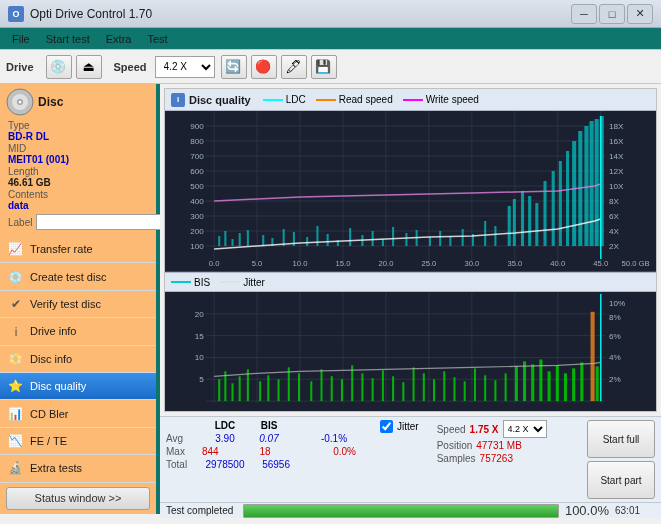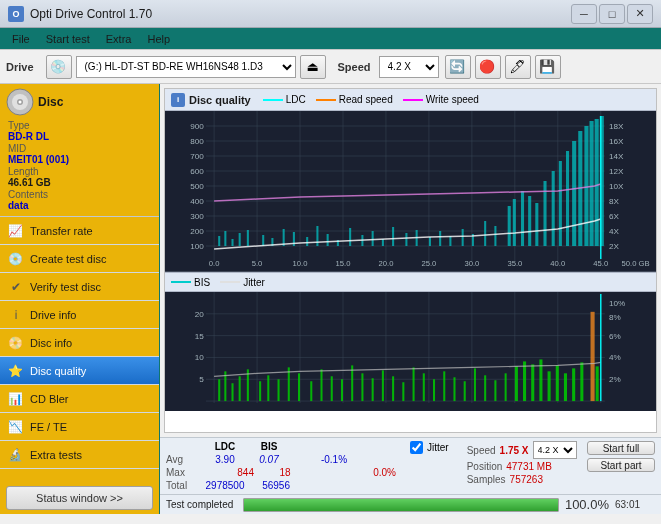--- a/index.html
+++ b/index.html
@@ -126,22 +126,22 @@
     
     .main-content {
       display: flex;
       height: 430px;
     }
 
     
     .sidebar {
       width: 160px;
       min-width: 160px;
-      background: #eab308;
-      border-right: 1px solid #0f766e;
+      background: #fdba74;
+      border-right: 4px solid #0f766e;
       display: flex;
       flex-direction: column;
     }
 
     
     .disc-section {
       padding: 4px 6px 4px 6px;
       border-bottom: 1px solid #c0c8d0;
     }
     .disc-header {
@@ -322,21 +322,21 @@
     }
 
     .action-btns {
       display: flex;
       flex-direction: column;
       gap: 3px;
       margin-left: auto;
     }
     .action-btn {
       width: 68px;
-      height: 14px;
+      height: 38px;
       background: linear-gradient(to bottom, #f8f8f8, #e0e0e0);
       border: 1px solid #a0a0a0;
       border-radius: 3px;
       display: flex; align-items: center; justify-content: center;
       cursor: pointer;
       font-size: 10px;
       color: #1a1a1a;
     }
 
     
@@ -390,29 +390,26 @@
     <div class="title-btn">─</div>
     <div class="title-btn">□</div>
     <div class="title-btn close">✕</div>
   </div>
 </div>
 
 <div class="menu-bar">
   <div class="menu-item">File</div>
   <div class="menu-item">Start test</div>
   <div class="menu-item">Extra</div>
-  <div class="menu-item">Help</div>
+  <div class="menu-item">Test</div>
 </div>
 
 <div class="drive-toolbar">
   <span class="drive-label">Drive</span>
   <div class="toolbar-btn">💿</div>
-  <select class="drive-select">
-    <option>(G:) HL-DT-ST BD-RE  WH16NS48 1.D3</option>
-  </select>
   <div class="toolbar-btn">⏏</div>
   <span class="speed-label">Speed</span>
   <select class="speed-select">
     <option>4.2 X</option>
   </select>
   <div class="toolbar-btn" style="margin-left:2px;">🔄</div>
   <div class="toolbar-btn">🔴</div>
   <div class="toolbar-btn">🖊</div>
   <div class="toolbar-btn">💾</div>
 </div>
@@ -439,20 +436,25 @@
         <span class="disc-info-label">MID</span>
         <span class="disc-info-value">MEIT01 (001)</span>
       </div>
       <div class="disc-info-row">
         <span class="disc-info-label">Length</span>
         <span class="disc-info-value black">46.61 GB</span>
       </div>
       <div class="disc-info-row">
         <span class="disc-info-label">Contents</span>
         <span class="disc-info-value">data</span>
+      </div>
+      <div class="label-row">
+        <span class="disc-info-label">Label</span>
+        <input class="label-input" type="text" style="">
+        <div class="label-btn">★</div>
       </div>
     </div>
 
     <div class="nav-item">
       <span class="nav-icon">📈</span>
       <span>Transfer rate</span>
     </div>
     <div class="nav-item">
       <span class="nav-icon">💿</span>
       <span>Create test disc</span>
@@ -740,23 +742,23 @@
         </div>
 
         <div style="display:grid; grid-template-columns:36px 42px 42px 10px 60px; gap:2px; font-size:10px;">
           <span style="color:#555;">Avg</span>
           <span style="color:#0000cc; text-align:center;">3.90</span>
           <span style="color:#0000cc; text-align:center;font-style:italic;">0.07</span>
           <span></span>
           <span style="color:#0000cc; text-align:center;">-0.1%</span>
         </div>
 
-        <div style="display:grid; grid-template-columns:36px 42px 42px 10px 60px; gap:10px; font-size:10px;">
+        <div style="display:grid; grid-template-columns:36px 42px 42px 10px 60px; gap:0; font-size:10px;">
           <span style="color:#555;">Max</span>
-          <span style="color:#cc0000; text-align:right;">844</span>
+          <span style="color:#cc0000; text-align:left;">844</span>
           <span style="color:#cc0000; text-align:center;">18</span>
           <span></span>
           <span style="color:#cc0000; text-align:right;">0.0%</span>
         </div>
 
         <div style="display:grid; grid-template-columns:36px 42px 42px 10px 60px; gap:2px; font-size:10px;">
           <span style="color:#555;">Total</span>
           <span style="color:#0000cc; text-align:center;">2978500</span>
           <span style="color:#0000cc; text-align:right;">56956</span>
           <span></span>

